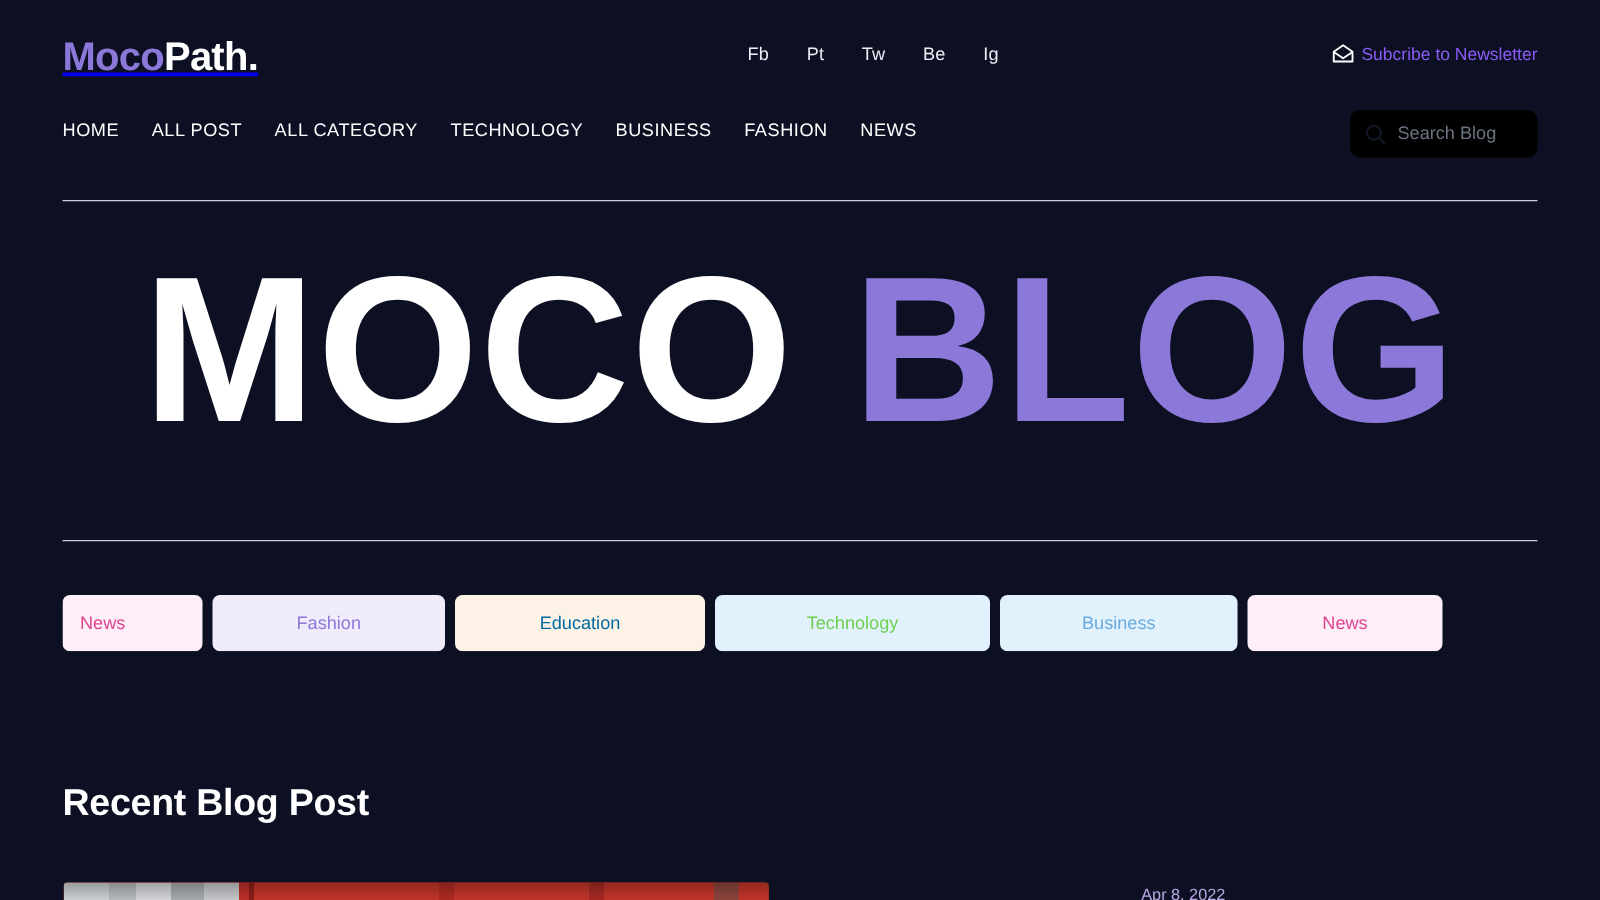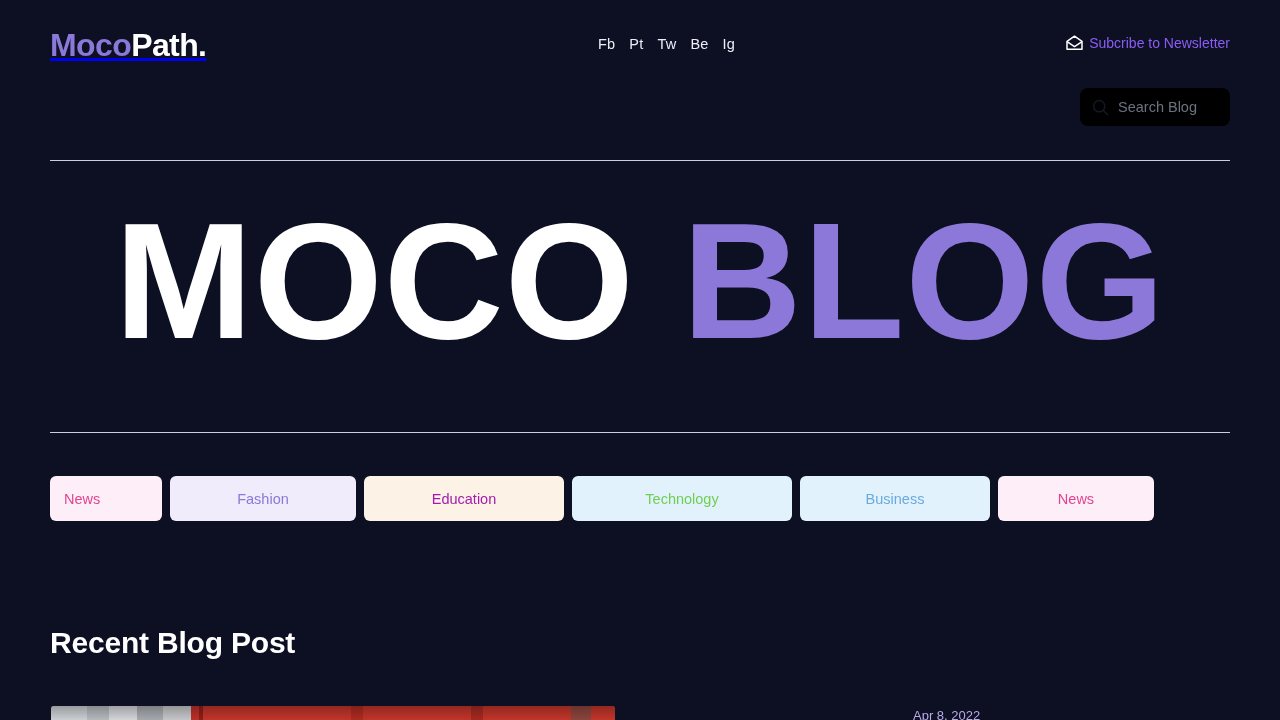--- a/index.html
+++ b/index.html
@@ -45,21 +45,21 @@
     white-space: nowrap;
   }
   .logo .moco { color: #8c78d8; }
   .logo .path { color: #ffffff; }
 
   .social {
     position: absolute;
     left: 598px;
     top: 34px;
     display: flex;
-    gap: 14px;
+    gap: 30px;
     align-items: center;
   }
   .social a {
     color: #eceef6;
     font-size: 14.5px;
     line-height: 20px;
     text-decoration: none;
     letter-spacing: 0.2px;
   }
 
@@ -268,20 +268,29 @@
           <path d="M2 14.2V6.4L9.5 1.2L17 6.4V14.2H2Z" stroke="#ffffff" stroke-width="1.5" stroke-linejoin="round"></path>
           <path d="M2 6.6L9.5 11.6L17 6.6" stroke="#ffffff" stroke-width="1.5" stroke-linejoin="round"></path>
         </svg>
       </span>
       <span>Subcribe to Newsletter</span>
     </a>
   </div>
 
   <div class="navrow">
 
+    <nav class="nav">
+      <a href="#">HOME</a>
+      <a href="#">ALL POST</a>
+      <a href="#">ALL CATEGORY</a>
+      <a href="#">TECHNOLOGY</a>
+      <a href="#">BUSINESS</a>
+      <a href="#">FASHION</a>
+      <a href="#">NEWS</a>
+    </nav>
 
     <div class="searchbox">
       <span>
         <svg width="17" height="17" viewBox="0 0 17 17" fill="none">
           <circle cx="7.2" cy="7.2" r="5.6" stroke="#111827" stroke-width="1.5"></circle>
           <line x1="11.4" y1="11.4" x2="15.6" y2="15.8" stroke="#111827" stroke-width="1.5" stroke-linecap="round"></line>
         </svg>
       </span>
       <input class="search-input" type="text" placeholder="Search Blog" style="">
     </div>
@@ -296,21 +305,21 @@
     </h1>
   </div>
 
   <div class="chips">
     <div class="chip first" style="background: rgb(253, 238, 247); color: rgb(225, 69, 143); width: 112px;">
         <span>News</span>
       </div>
     <div class="chip" style="background: rgb(240, 236, 251); color: rgb(140, 120, 216); width: 186px;">
         <span>Fashion</span>
       </div>
-    <div class="chip" style="background: rgb(253, 242, 230); color: #a21caf; width: 200px;">
+    <div class="chip" style="background: rgb(253, 242, 230); color: #0369a1; width: 200px;">
         <span>Education</span>
       </div>
     <div class="chip" style="background: rgb(226, 242, 253); color: rgb(111, 207, 82); width: 220px;">
         <span>Technology</span>
       </div>
     <div class="chip" style="background: rgb(226, 242, 253); color: rgb(106, 170, 221); width: 190px;">
         <span>Business</span>
       </div>
     <div class="chip" style="background: rgb(253, 238, 247); color: rgb(225, 69, 143); width: 156px;">
         <span>News</span>

